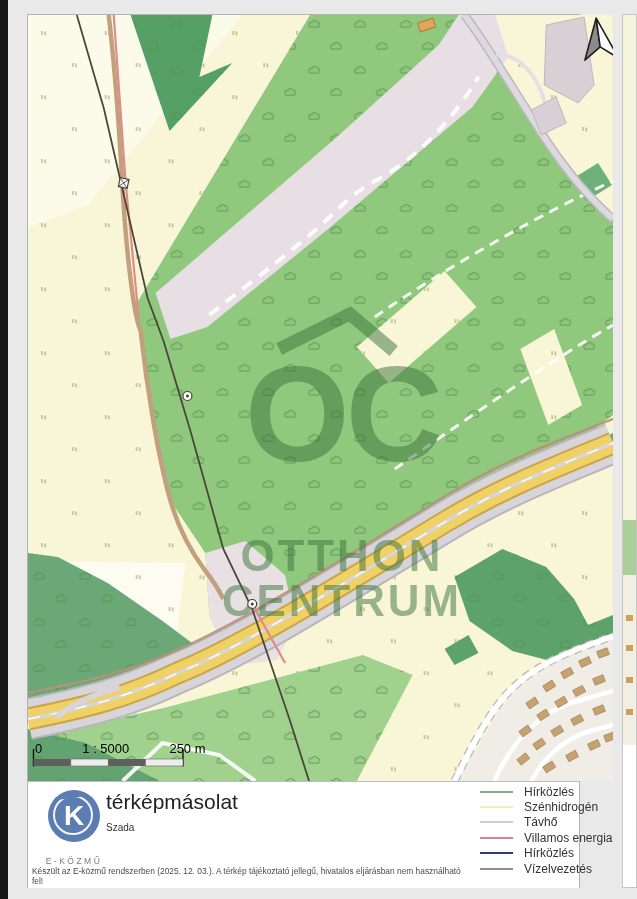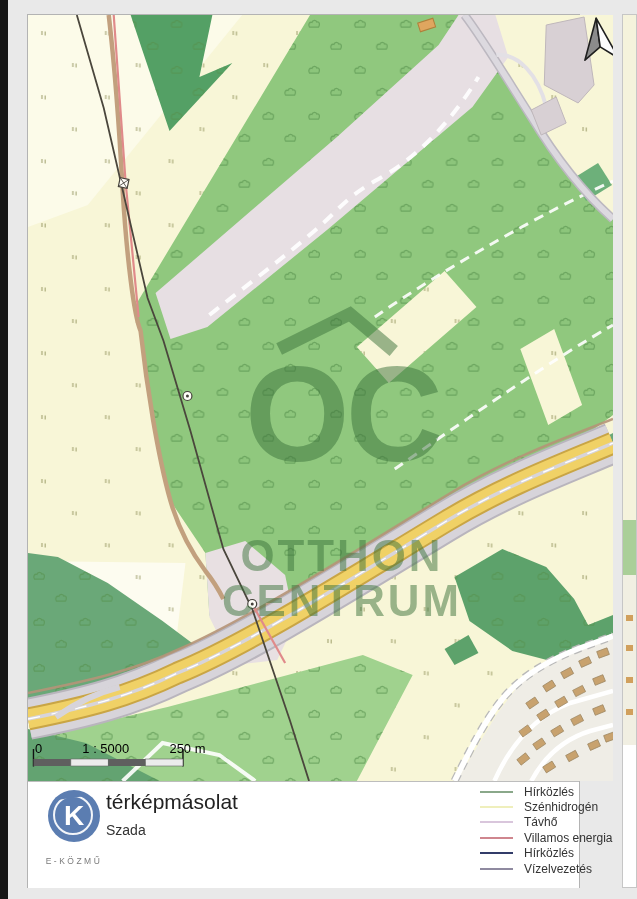--- a/index.html
+++ b/index.html
@@ -24,21 +24,21 @@
   }
   .logo-ring{
     position:absolute;left:5px;top:5px;width:40px;height:40px;border-radius:50%;
     border:2px solid rgba(255,255,255,.92);box-sizing:border-box;
     clip-path:polygon(0 14%,100% 0,100% 100%,0 100%);
   }
   .logo-k{color:#fff;font-size:28px;font-weight:bold;line-height:1;}
   .logo-caption{margin-top:14px;font-size:8.5px;letter-spacing:2.5px;color:#7a7a7a;}
   .title-block{position:absolute;left:78px;top:8px;}
   .doc-title{font-size:21px;color:#222;}
-  .doc-subtitle{font-size:14px;color:#333;margin-top:8px;}
+  .doc-subtitle{font-size:10px;color:#333;margin-top:8px;}
   .legend{position:absolute;left:452px;top:2px;width:135px;}
   .legend-row{display:flex;align-items:center;height:15.4px;}
   .legend-swatch{display:inline-block;width:33px;height:2px;flex:0 0 33px;}
   .legend-label{margin-left:11px;font-size:12px;color:#333;white-space:nowrap;}
   .disclaimer{position:absolute;left:4px;top:84px;width:440px;font-size:8.4px;color:#4a4a4a;}
   
   .sliver{position:absolute;left:622px;top:14px;width:15px;height:874px;background:#fff;border:1px solid #c6c6c6;box-sizing:border-box;}
   .sliver .s1{position:absolute;left:0;top:0;width:100%;height:505px;background:#f5f3dc;}
   .sliver .s2{position:absolute;left:0;top:505px;width:100%;height:55px;background:#aacf98;}
   .sliver .s3{position:absolute;left:0;top:560px;width:100%;height:170px;background:#f1efe2;}
@@ -246,20 +246,21 @@
         </div>
         <div class="legend-row">
           <span class="legend-swatch" style="background: rgb(50, 60, 105);"></span>
           <span class="legend-label">Hírközlés</span>
         </div>
         <div class="legend-row">
           <span class="legend-swatch" style="background: rgb(143, 138, 160);"></span>
           <span class="legend-label">Vízelvezetés</span>
         </div>
       </div>
+    <div class="disclaimer">Készült az E-közmű rendszerben (2025. 12. 03.). A térkép tájékoztató jellegű, hivatalos eljárásban nem használható fel!</div>
   </div>
 </div>
 
 <div class="sliver">
   <div class="s1"></div>
   <div class="s2"></div>
   <div class="s3"></div>
   <div class="dot" style="top:600px"></div>
   <div class="dot" style="top:630px"></div>
   <div class="dot" style="top:662px"></div>

